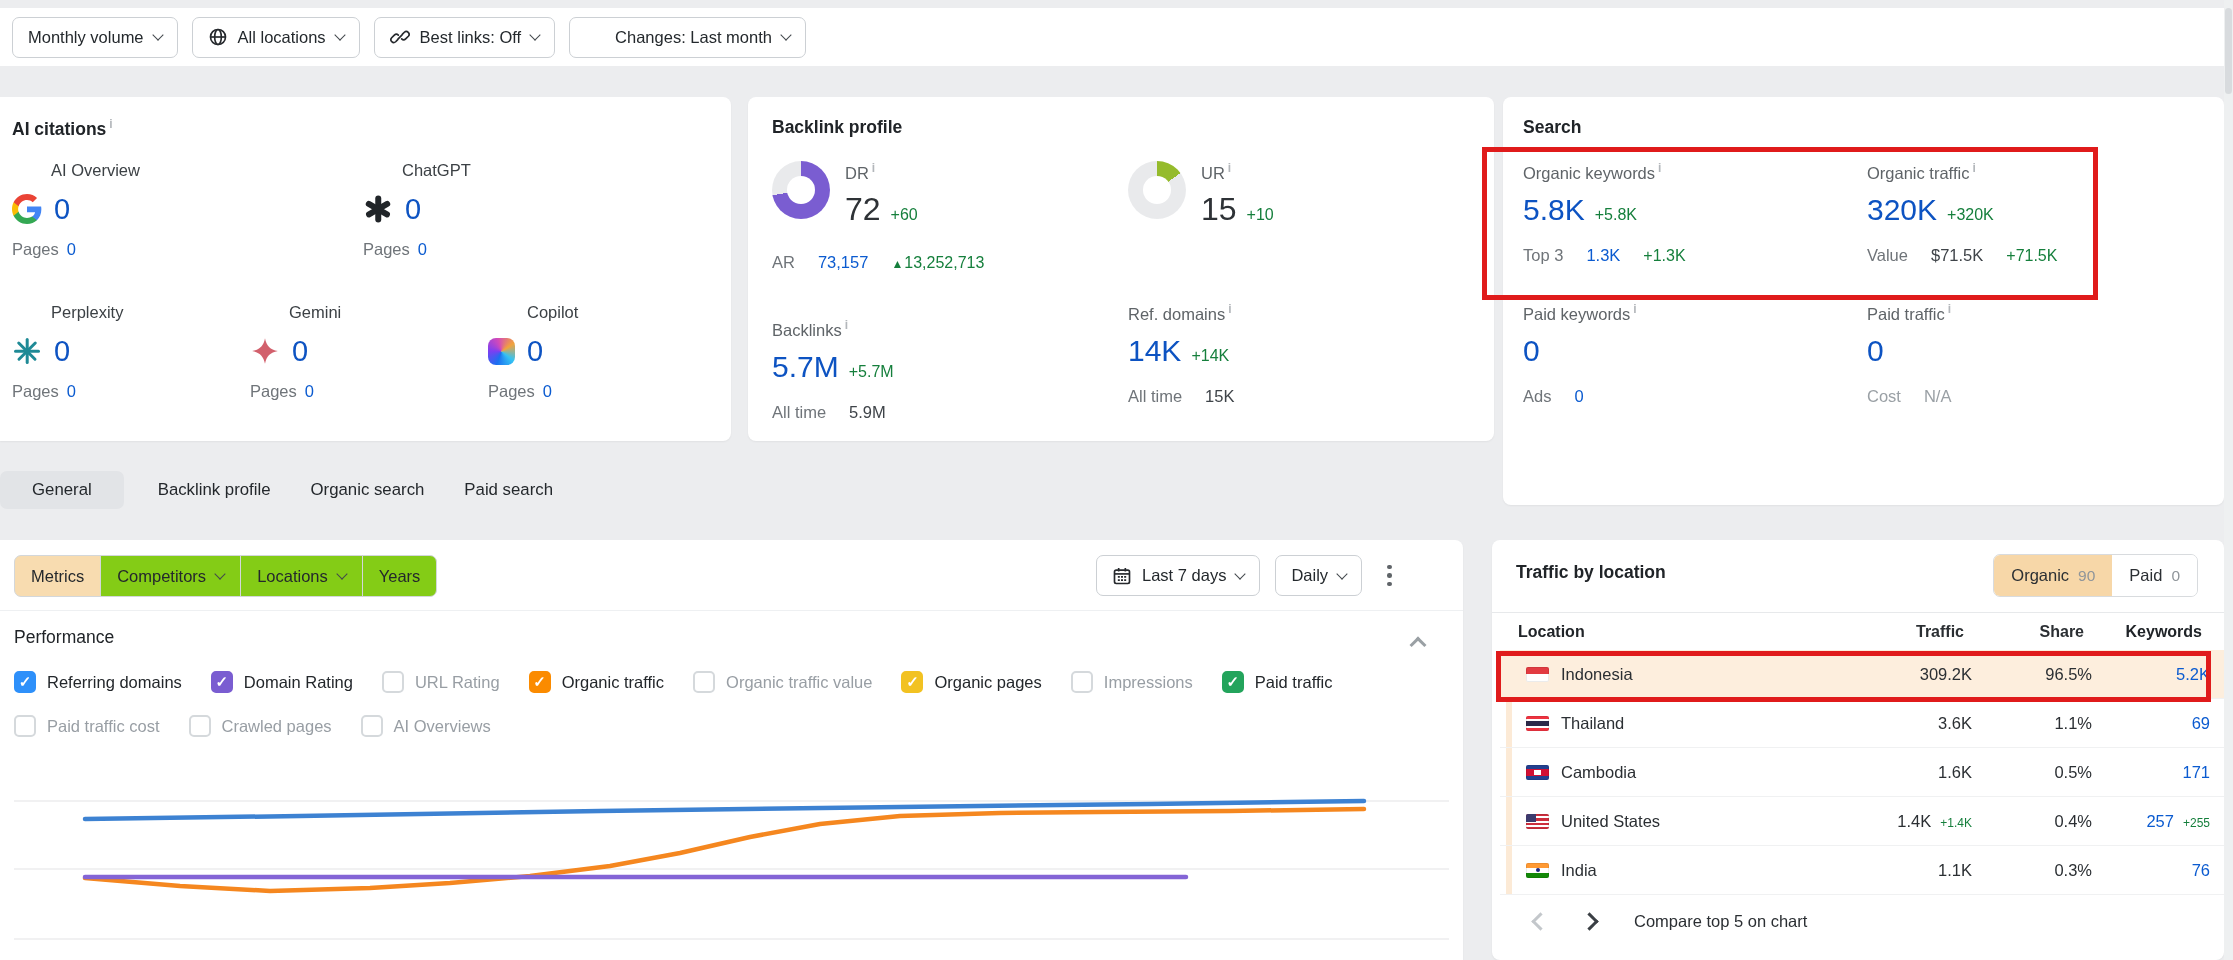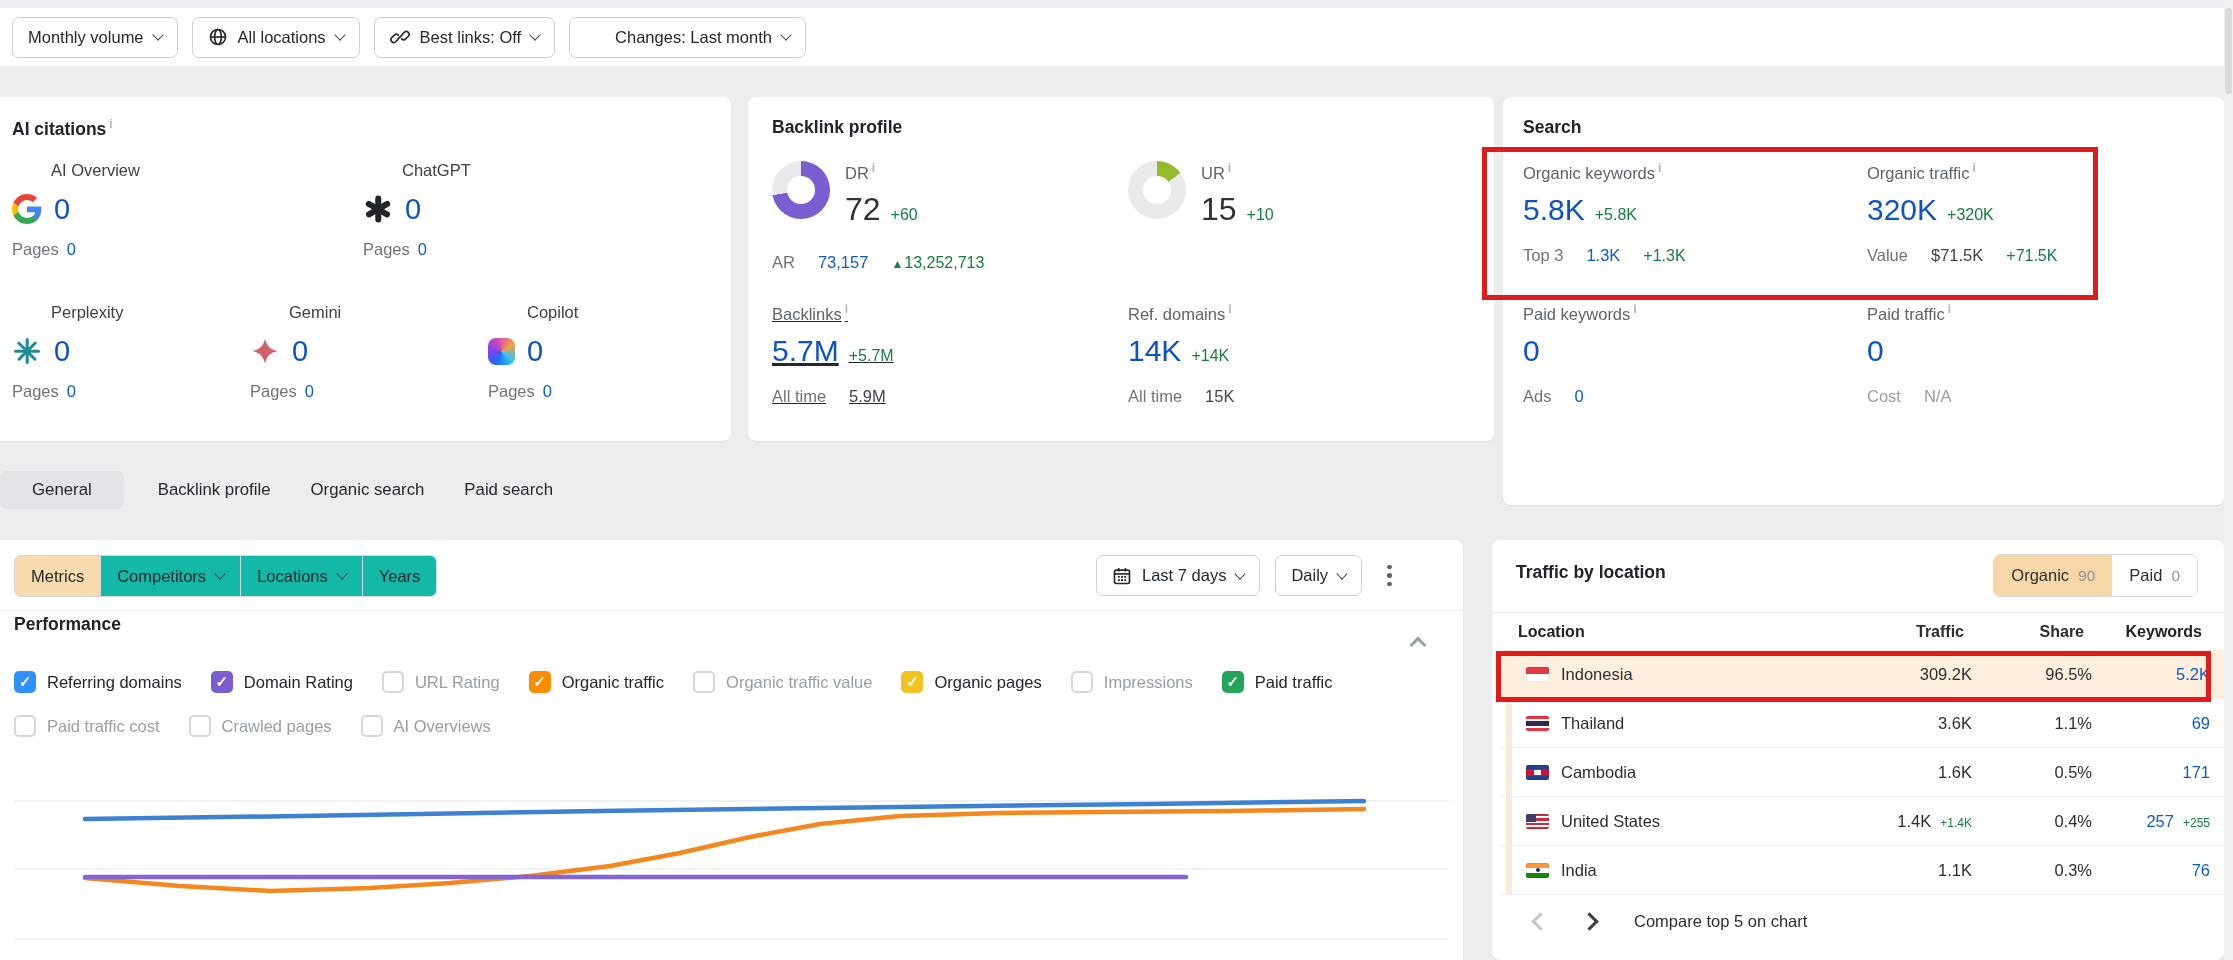--- a/index.html
+++ b/index.html
@@ -68,30 +68,30 @@
   .mblock .subline { margin-top:19px; }
 
   
   .tabs { position:absolute; left:0; top:468px; height:44px; display:flex; align-items:center; gap:28px; }
   .tab { font-size:16.8px; color:#24282c; padding:9px 6px; cursor:pointer; }
   .tab.active { background:#e2e4e7; border-radius:7px; padding:9px 32px; }
 
   
   #main-card { left:0; top:540px; width:1463px; height:420px; border-radius:0 8px 0 0; }
   .segwrap { position:absolute; left:14px; top:15px; display:flex; }
-  .seg { height:42px; padding:0 16px; background:#14b8a6; border:1px solid #d3d7da; margin-left:-1px;
+  .seg { height:42px; padding:0 16px; background:#84cc16; border:1px solid #d3d7da; margin-left:-1px;
          display:flex; align-items:center; gap:10px; font-size:16.5px; color:#24282c; font-family:inherit; cursor:pointer; }
   .seg:first-child { border-radius:7px 0 0 7px; margin-left:0; }
   .seg:last-child { border-radius:0 7px 7px 0; }
   .seg.active { background:#f8dcb0; }
   .controls-right { position:absolute; left:1096px; top:15px; display:flex; gap:15px; align-items:center; }
   .kebab { display:flex; flex-direction:column; gap:4px; padding:6px 10px; cursor:pointer; }
   .kebab i { width:4.5px; height:4.5px; border-radius:50%; background:#5f6468; }
   .hdiv { position:absolute; left:0; top:70px; width:100%; border-top:1px solid #eef0f2; }
-  .perf-title { position:absolute; left:14px; top:74px; font-size:17.5px; font-weight:700; color:#202428; }
+  .perf-title { position:absolute; left:14px; top:87px; font-size:17.5px; font-weight:400; color:#202428; }
   .chev-up { position:absolute; left:1412px; top:99px; width:12px; height:12px;
              border-top:3.5px solid #9aa0a4; border-left:3.5px solid #9aa0a4; transform:rotate(45deg); cursor:pointer; }
   .cb-row { position:absolute; left:14px; display:flex; gap:29px; align-items:center; }
   #cb-row1 { top:131px; } #cb-row2 { top:175px; }
   .cb { display:flex; align-items:center; gap:11px; cursor:pointer; }
   .cbbox { width:22px; height:22px; border-radius:5px; border:2px solid #d5d9dc; background:#fff;
            display:flex; align-items:center; justify-content:center; color:#fff; font-size:15px; font-weight:700; }
   .cblbl { font-size:16.5px; color:#989ea4; }
   .cb.on .cblbl { color:#23272b; }
   #chart-svg { position:absolute; left:0; top:215px; }
@@ -285,21 +285,21 @@
       <div class="donut" style="background: conic-gradient(rgb(149, 187, 44) 0deg, rgb(149, 187, 44) 15%, rgb(233, 234, 236) 0deg);"></div>
       <div>
         <div class="mlabel"><span>UR</span><span class="info">i</span></div>
         <div class="mvrow">
             <span class="rating">15</span>
             <span class="chg">+10</span>
           </div>
       </div>
     </div>
 
-    <div class="mblock" style="left:24px; top:205px;text-decoration:underline;">
+    <div class="mblock" style="left:24px; top:221px;">
       <div class="mlabel"><span>Backlinks</span><span class="info">i</span></div>
       <div class="mvrow">
           <a class="big blink" style="color:#0d53c2">5.7M</a>
           <span class="chg">+5.7M</span>
         </div>
       <div class="subline">
           <span class="muted">All time</span>
           <span class="darkv">5.9M</span>
         </div>
     </div>

